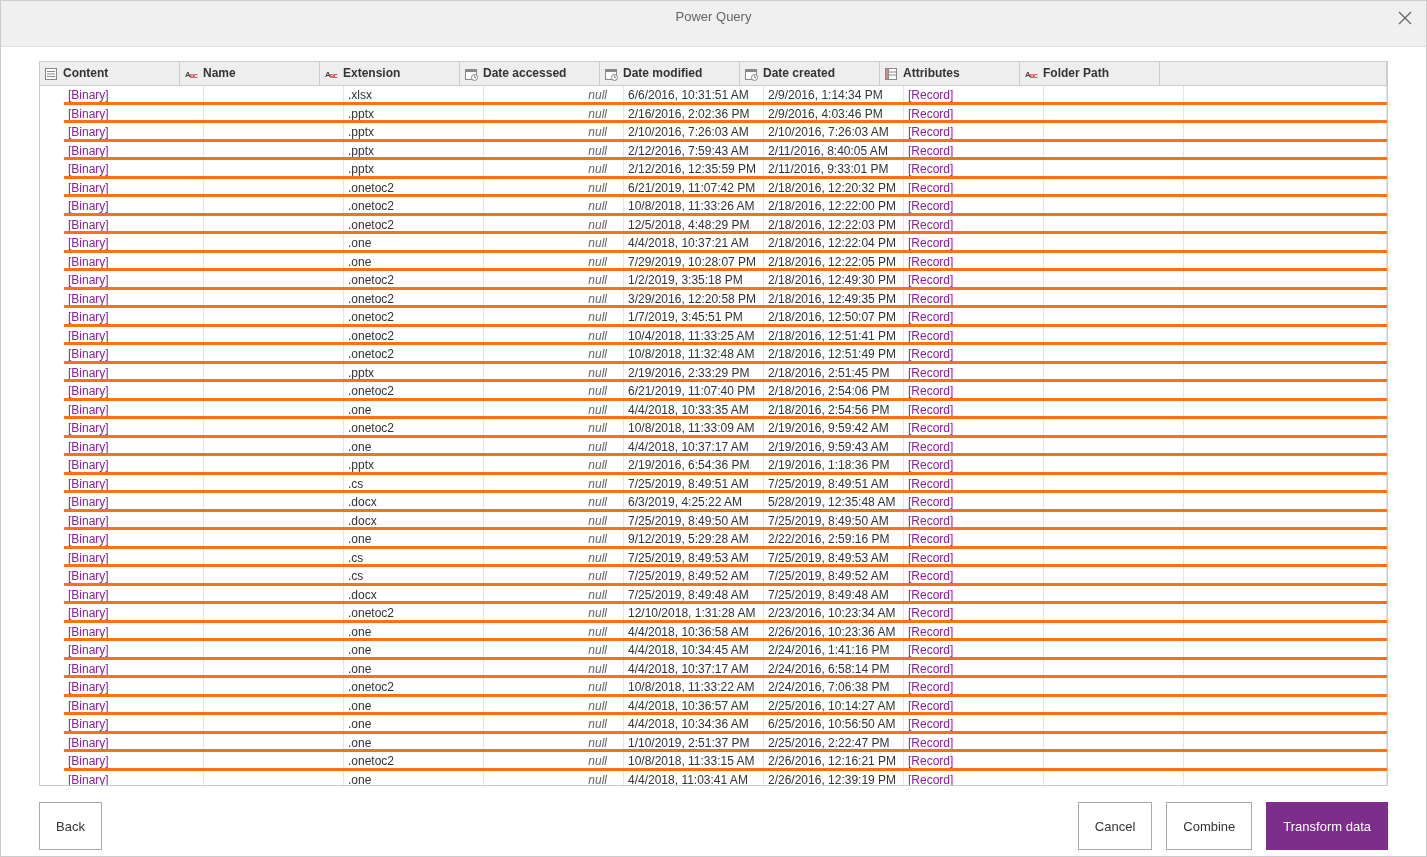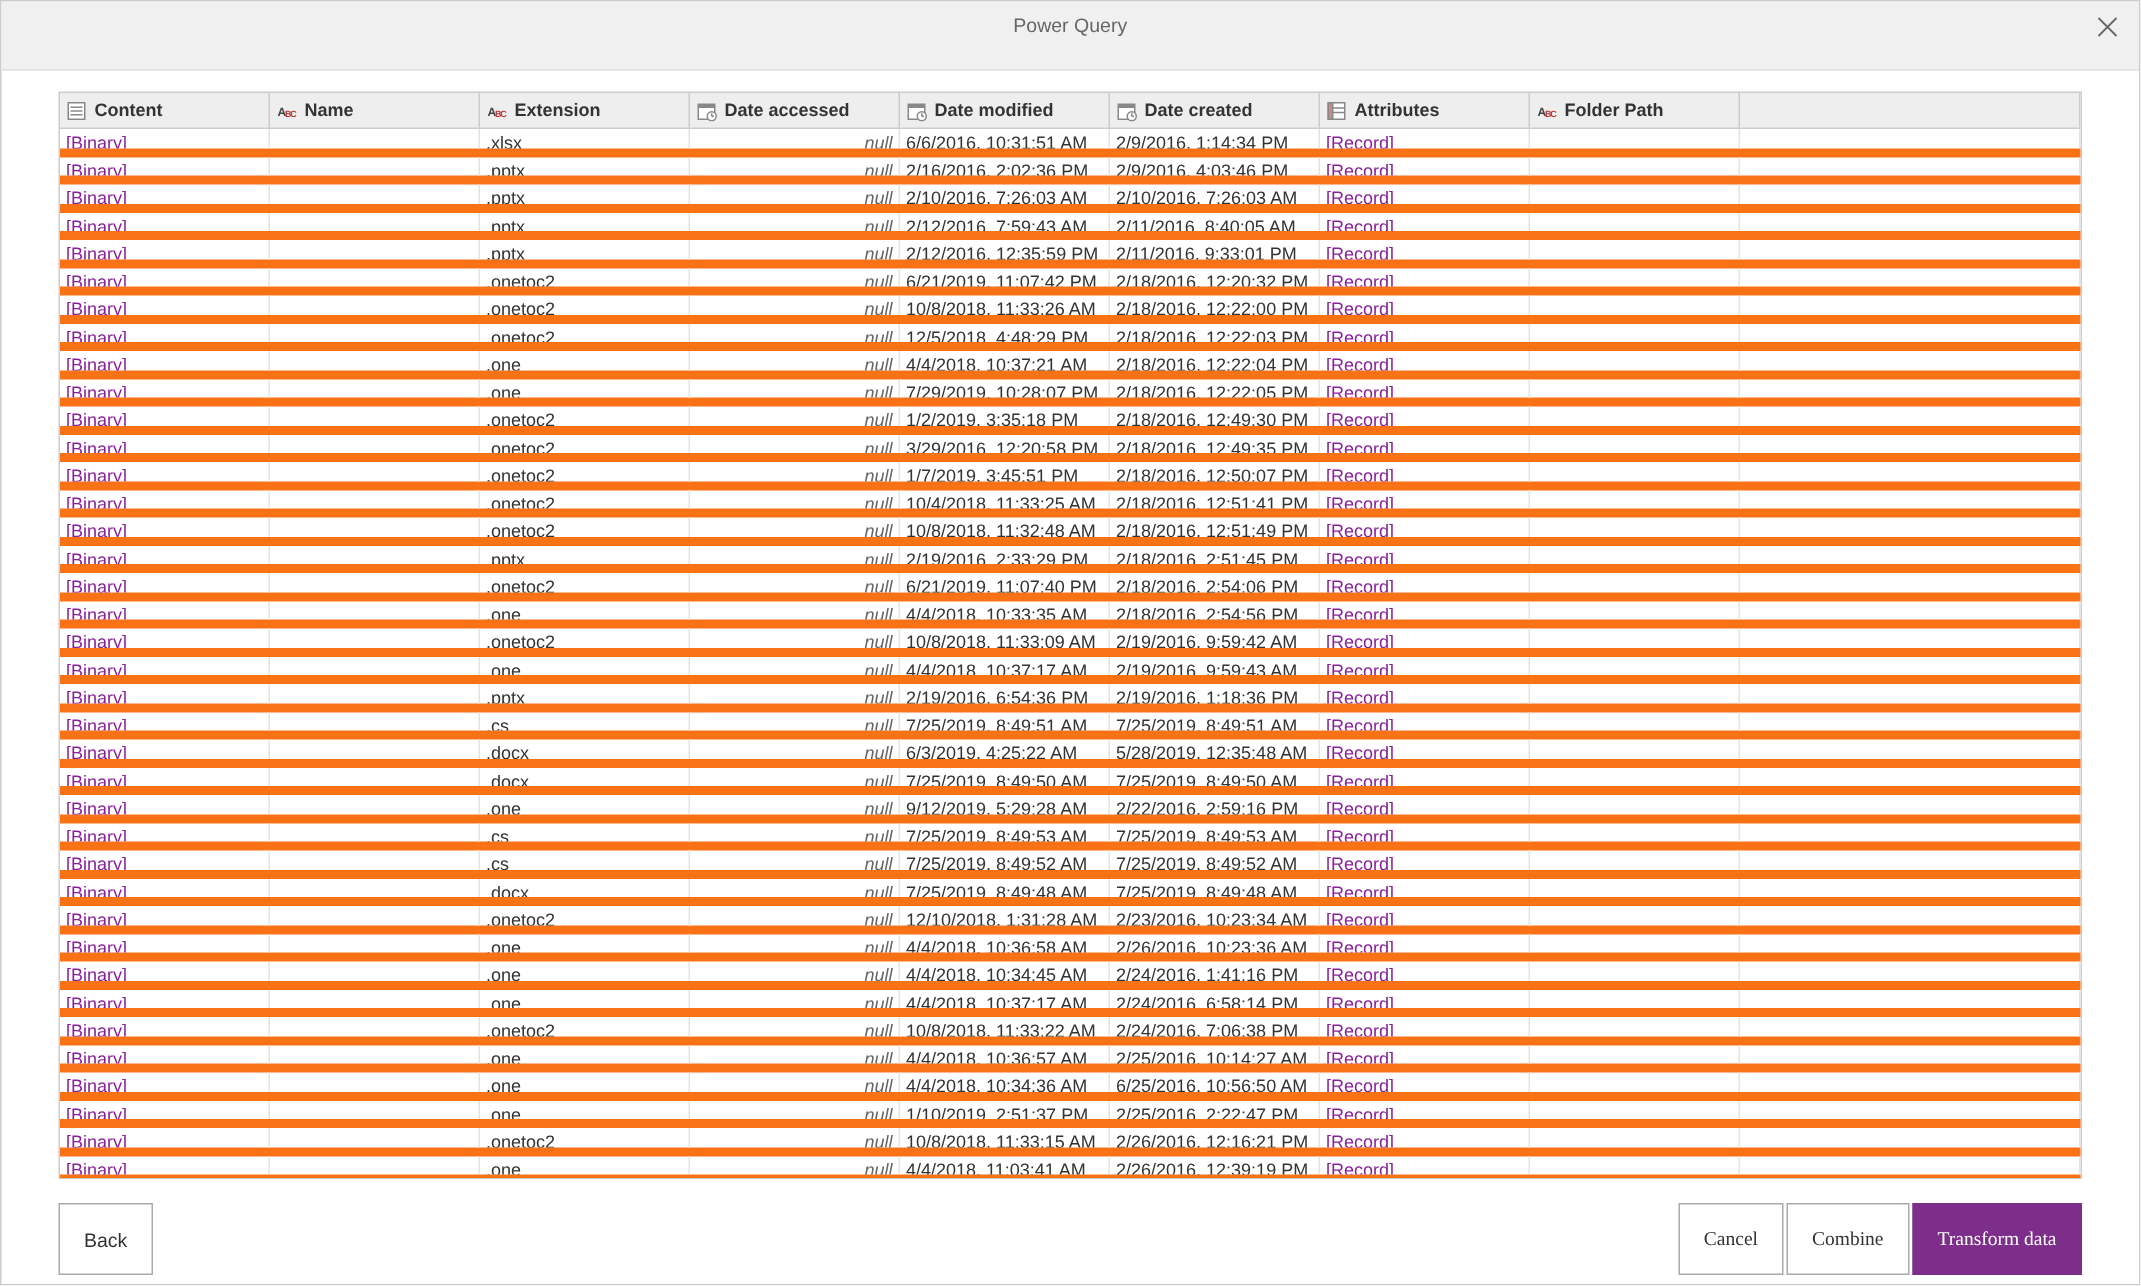--- a/index.html
+++ b/index.html
@@ -98,39 +98,40 @@
     .grid-body::-webkit-scrollbar-track {
       background: #f1f1f1;
     }
     .grid-body::-webkit-scrollbar-thumb {
       background: #c1c1c1;
     }
     .grid-row {
       display: flex;
       height: 18.5px;
       line-height: 18px;
-      border-bottom: 6px solid #f97316;
+      border-bottom: 3px solid #f97316;
+      margin-left: 24px;
     }
     .grid-row .cell {
       border-right: 1px solid #e4e4e4;
       padding: 0 4px;
       overflow: hidden;
       white-space: nowrap;
       text-overflow: clip;
       color: #333;
     }
     .cell.link {
       color: #882299;
       cursor: pointer;
     }
     .cell.null {
       text-align: right;
       font-style: italic;
       color: #666;
-      padding-right: 4px;
+      padding-right: 16px;
     }
     .col-content { width: 140px; }
     .col-name { width: 140px; }
     .col-ext { width: 140px; }
     .col-accessed { width: 140px; }
     .col-modified { width: 140px; }
     .col-created { width: 140px; }
     .col-attr { width: 140px; }
     .col-folder { width: 140px; }
     .col-rest { flex: 1; }
@@ -138,22 +139,21 @@
     .footer {
       height: 60px;
       padding: 12px 38px;
       display: flex;
       align-items: center;
       justify-content: space-between;
       border-top: none;
     }
     .footer-right {
       display: flex;
-      gap: 2px;
-      font-family: Liberation Serif, serif;
+      gap: 14px;
     }
     .btn {
       height: 48px;
       padding: 0 16px;
       font-size: 13px;
       border: 1px solid #aaa;
       background: #fff;
       cursor: pointer;
       color: #333;
       font-family: inherit;

